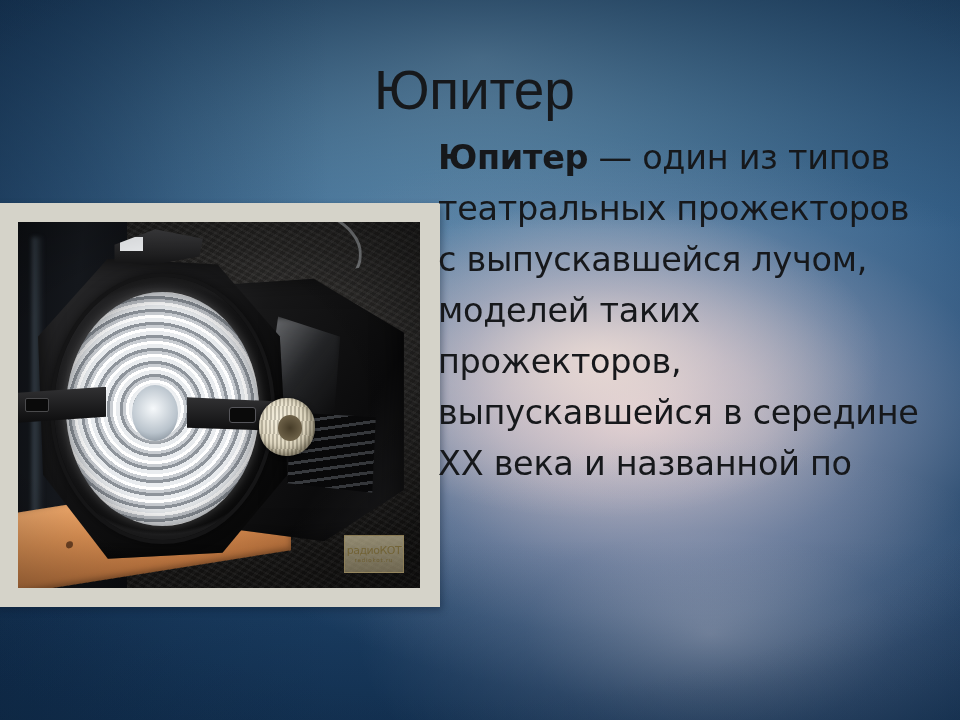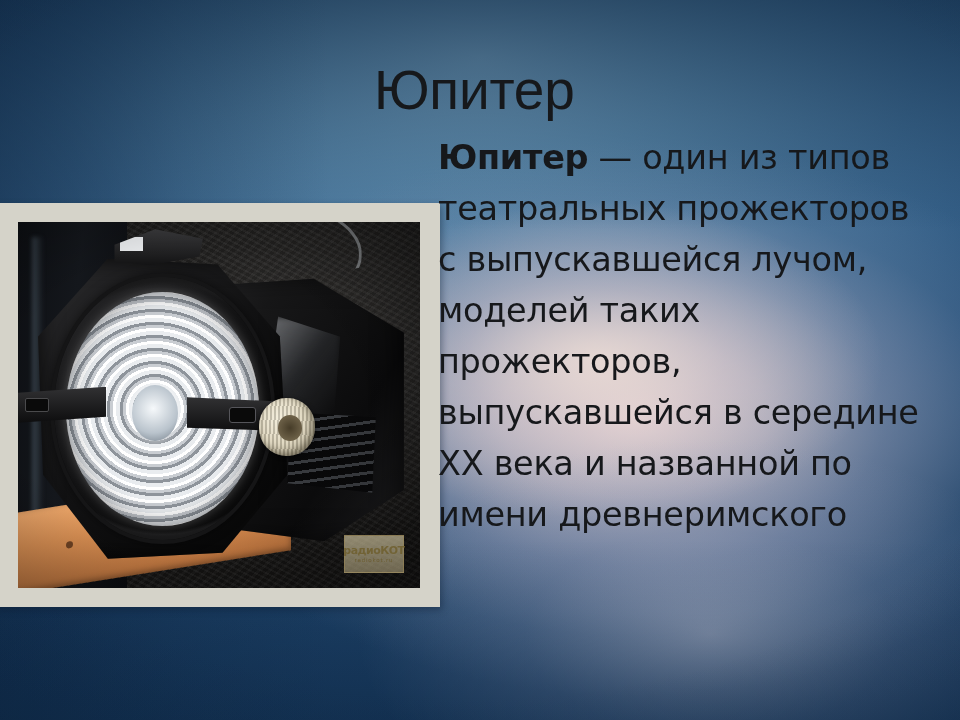--- a/index.html
+++ b/index.html
@@ -241,21 +241,21 @@
   .ph-watermark{
     position:absolute;right:4%;bottom:4%;
     width:58px;height:36px;
     background:linear-gradient(180deg, rgba(222,210,170,0.62), rgba(196,182,140,0.52));
     border:1px solid rgba(150,132,84,0.65);
     display:flex;flex-direction:column;align-items:center;justify-content:center;
     line-height:1;
   }
   .wm-top{
     font-family:"DejaVu Sans", sans-serif;
-    font-size:11px;font-weight:700;color:#6f5f2e;letter-spacing:-0.5px;
+    font-size:11px;font-weight:400;color:#6f5f2e;letter-spacing:-0.5px;
     opacity:0.85;
   }
   .wm-bot{
     font-family:"DejaVu Sans", sans-serif;
     font-size:5.5px;color:#6a5a2c;letter-spacing:0.8px;
     opacity:0.9;margin-top:2px;
   }
 
   
   .body-text{
@@ -316,16 +316,15 @@
   </div>
 
   <div class="body-text">
     <span class="ln"><span class="lead">Юпитер</span><span> — один из типов</span></span>
     <span class="ln">театральных прожекторов</span>
     <span class="ln">с выпускавшейся лучом,</span>
     <span class="ln">моделей таких</span>
     <span class="ln">прожекторов,</span>
     <span class="ln">выпускавшейся в середине</span>
     <span class="ln">XX века и названной по</span>
-    <span class="ln">имени древнеримского</span>
   </div>
 
 </div>
 
 </body></html>

